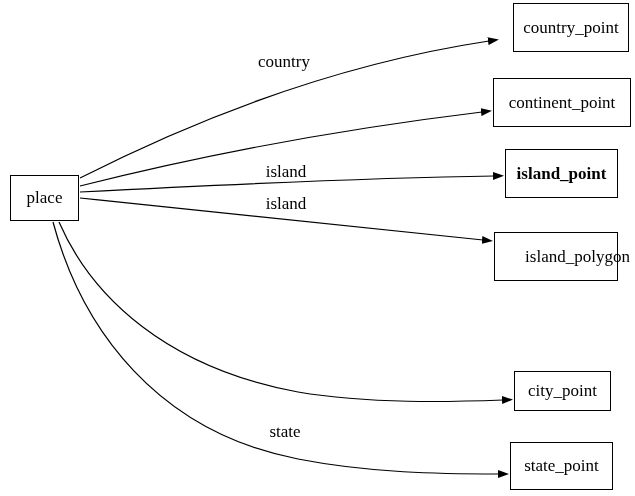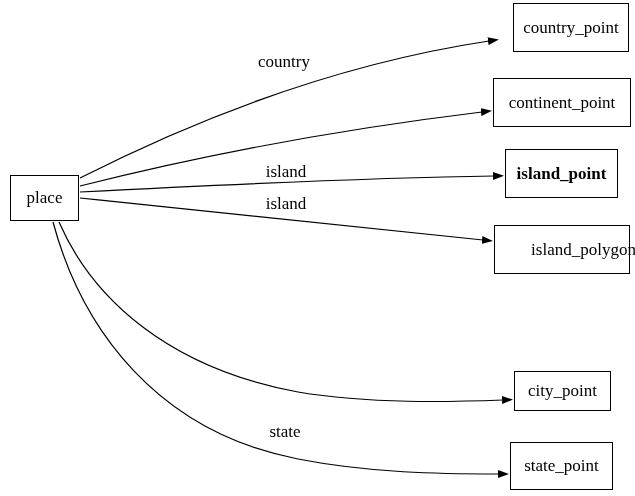--- a/index.html
+++ b/index.html
@@ -45,21 +45,21 @@
     font-size: 17px;
     line-height: 20px;
     text-align: center;
     white-space: pre-line;
   }
   
   #node-place          { left: 10px;  top: 175px; width: 69px;  height: 46px; text-align: center; }
   #node-country-point  { left: 513px; top: 3px;   width: 116px; height: 49px; justify-content: center; }
   #node-continent-point{ left: 493px; top: 78px;  width: 138px; height: 49px; }
   #node-island-point   { left: 505px; top: 149px; width: 113px; height: 49px; font-weight: bold; }
-  #node-island-polygon { left: 494px; top: 225px; width: 136px; height: 49px; padding-left: 43px; }
+  #node-island-polygon { left: 494px; top: 232px; width: 124px; height: 49px; padding-left: 43px; }
   #node-city-point     { left: 514px; top: 371px; width: 97px;  height: 40px; }
   #node-state-point    { left: 510px; top: 442px; width: 103px; height: 48px; }
   
   #edge-label-0 { left: 284px; top: 62px; }
   #edge-label-1 { left: 287px; top: 127px; }
   #edge-label-2 { left: 286px; top: 172px; }
   #edge-label-3 { left: 286px; top: 204px; }
   #edge-label-4 { left: 287px; top: 303px; }
   #edge-label-5 { left: 285px; top: 432px; }
 </style>

